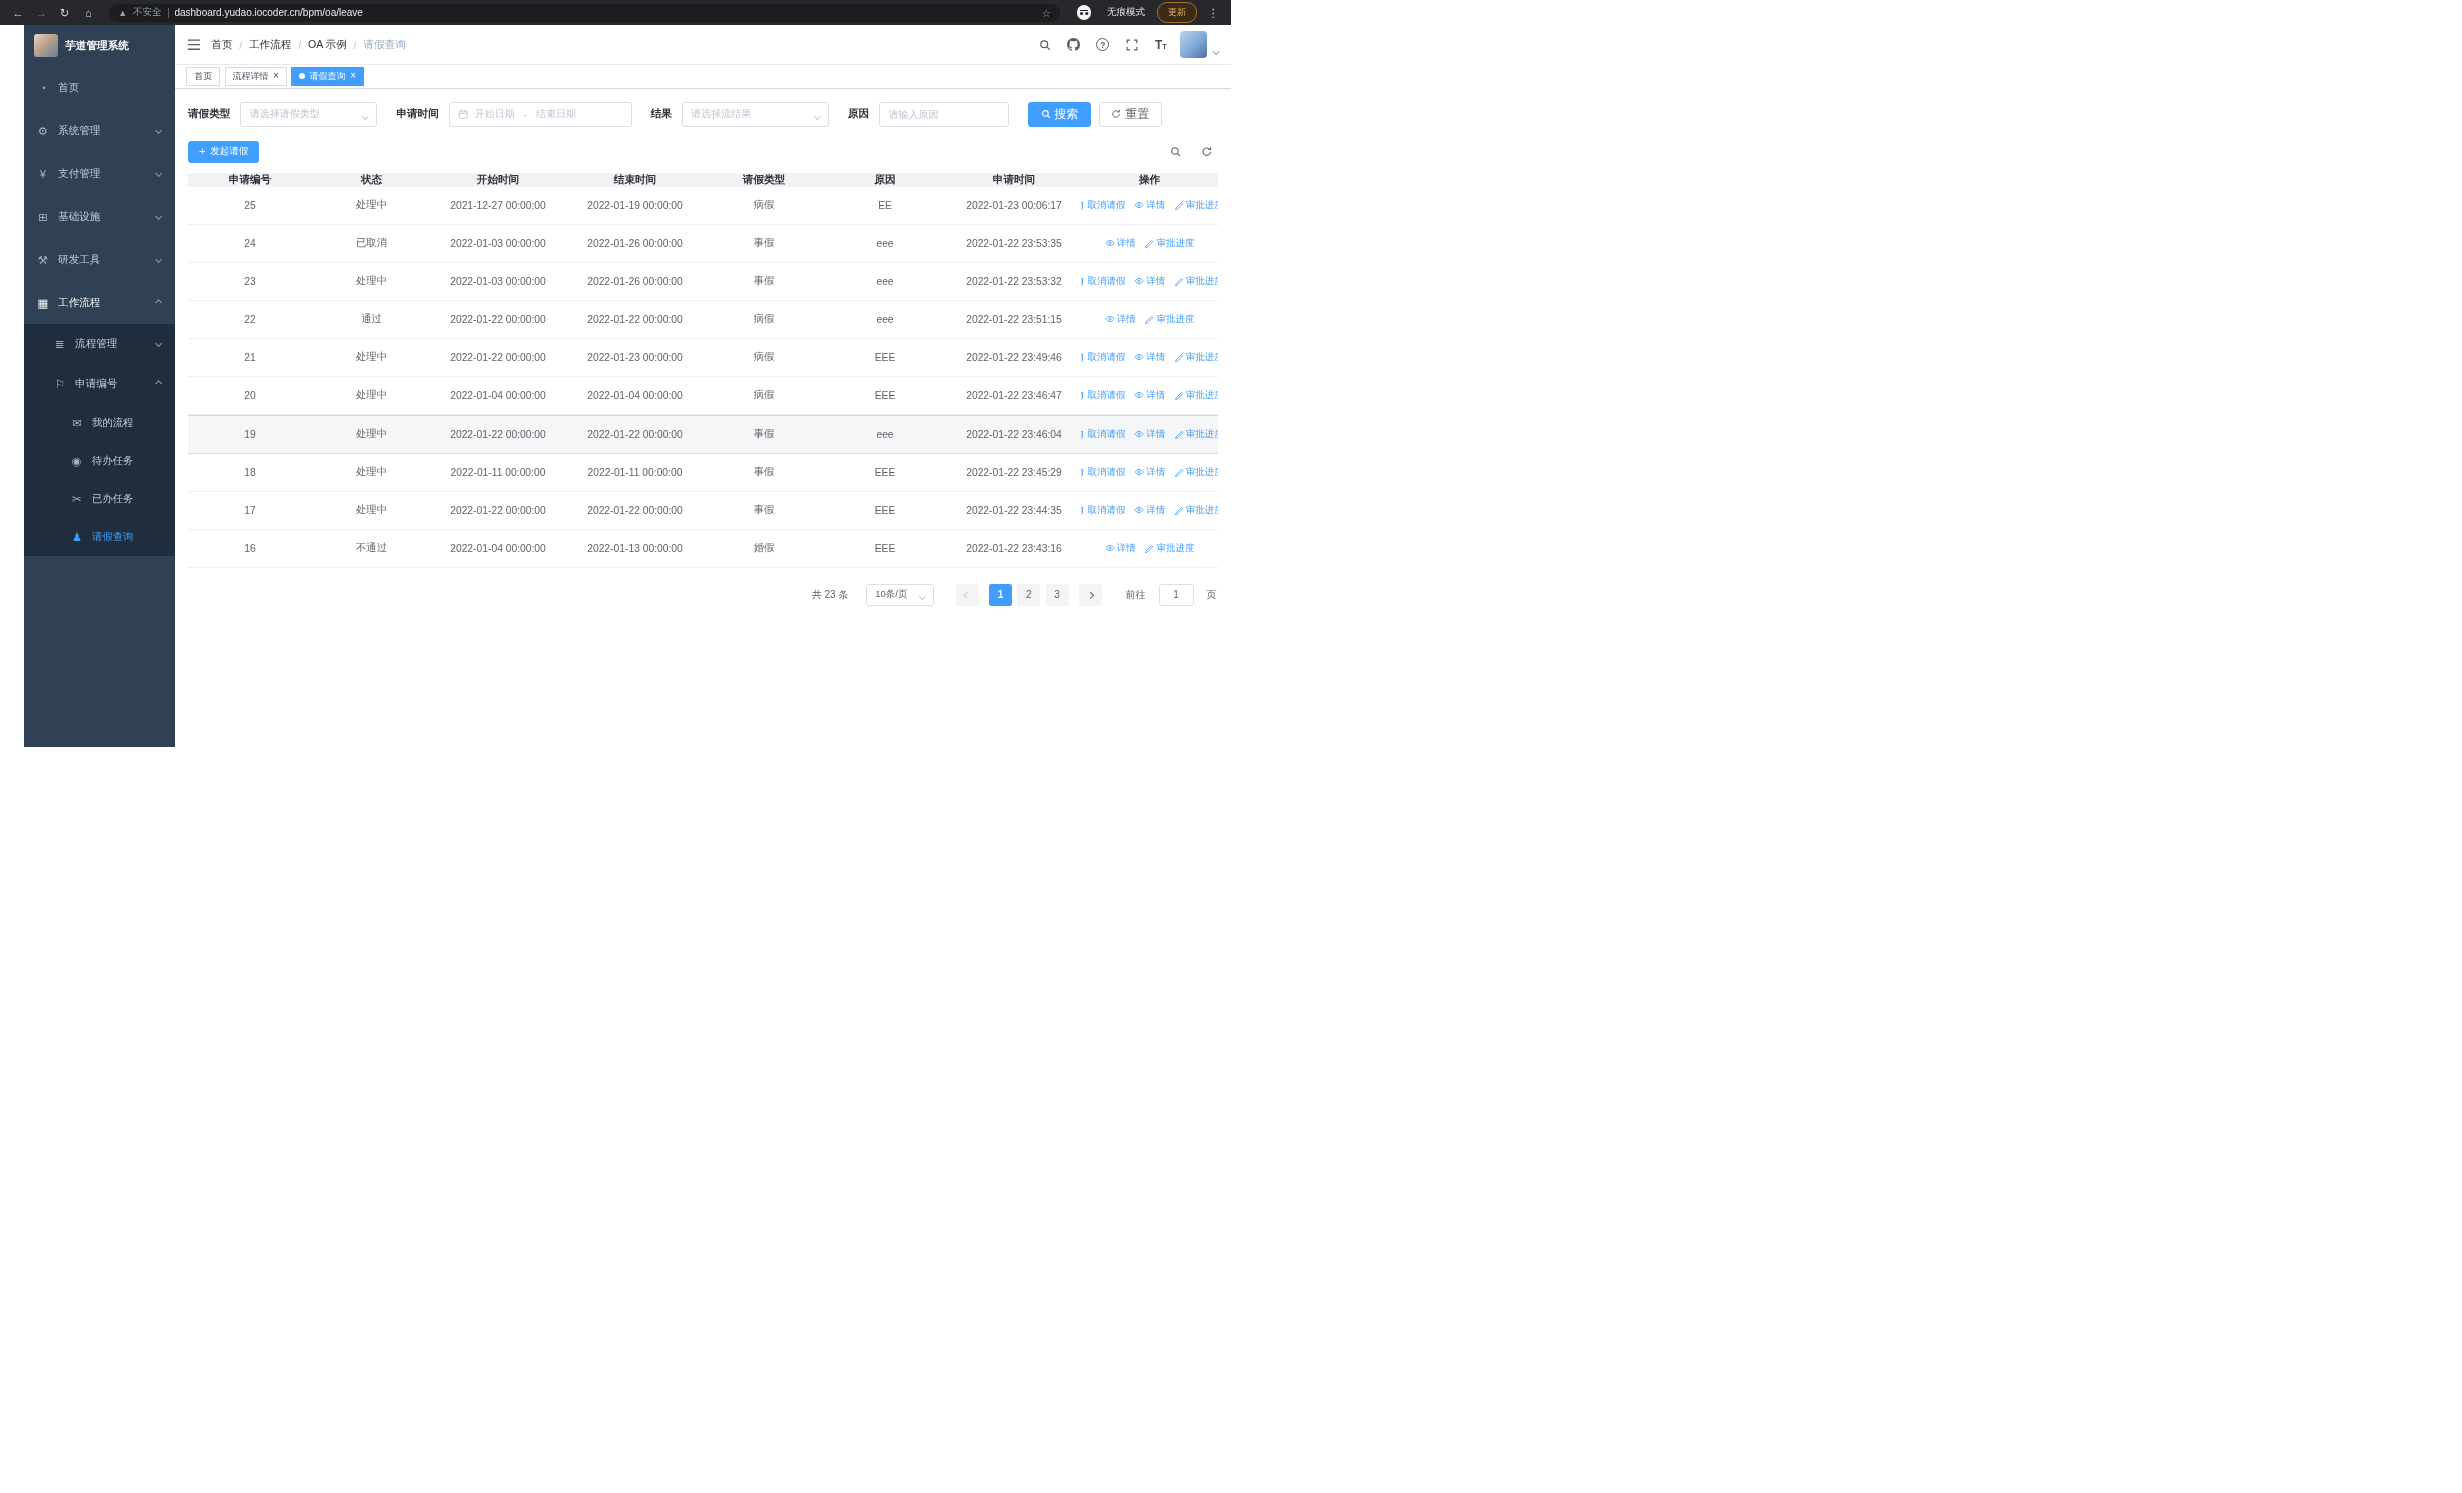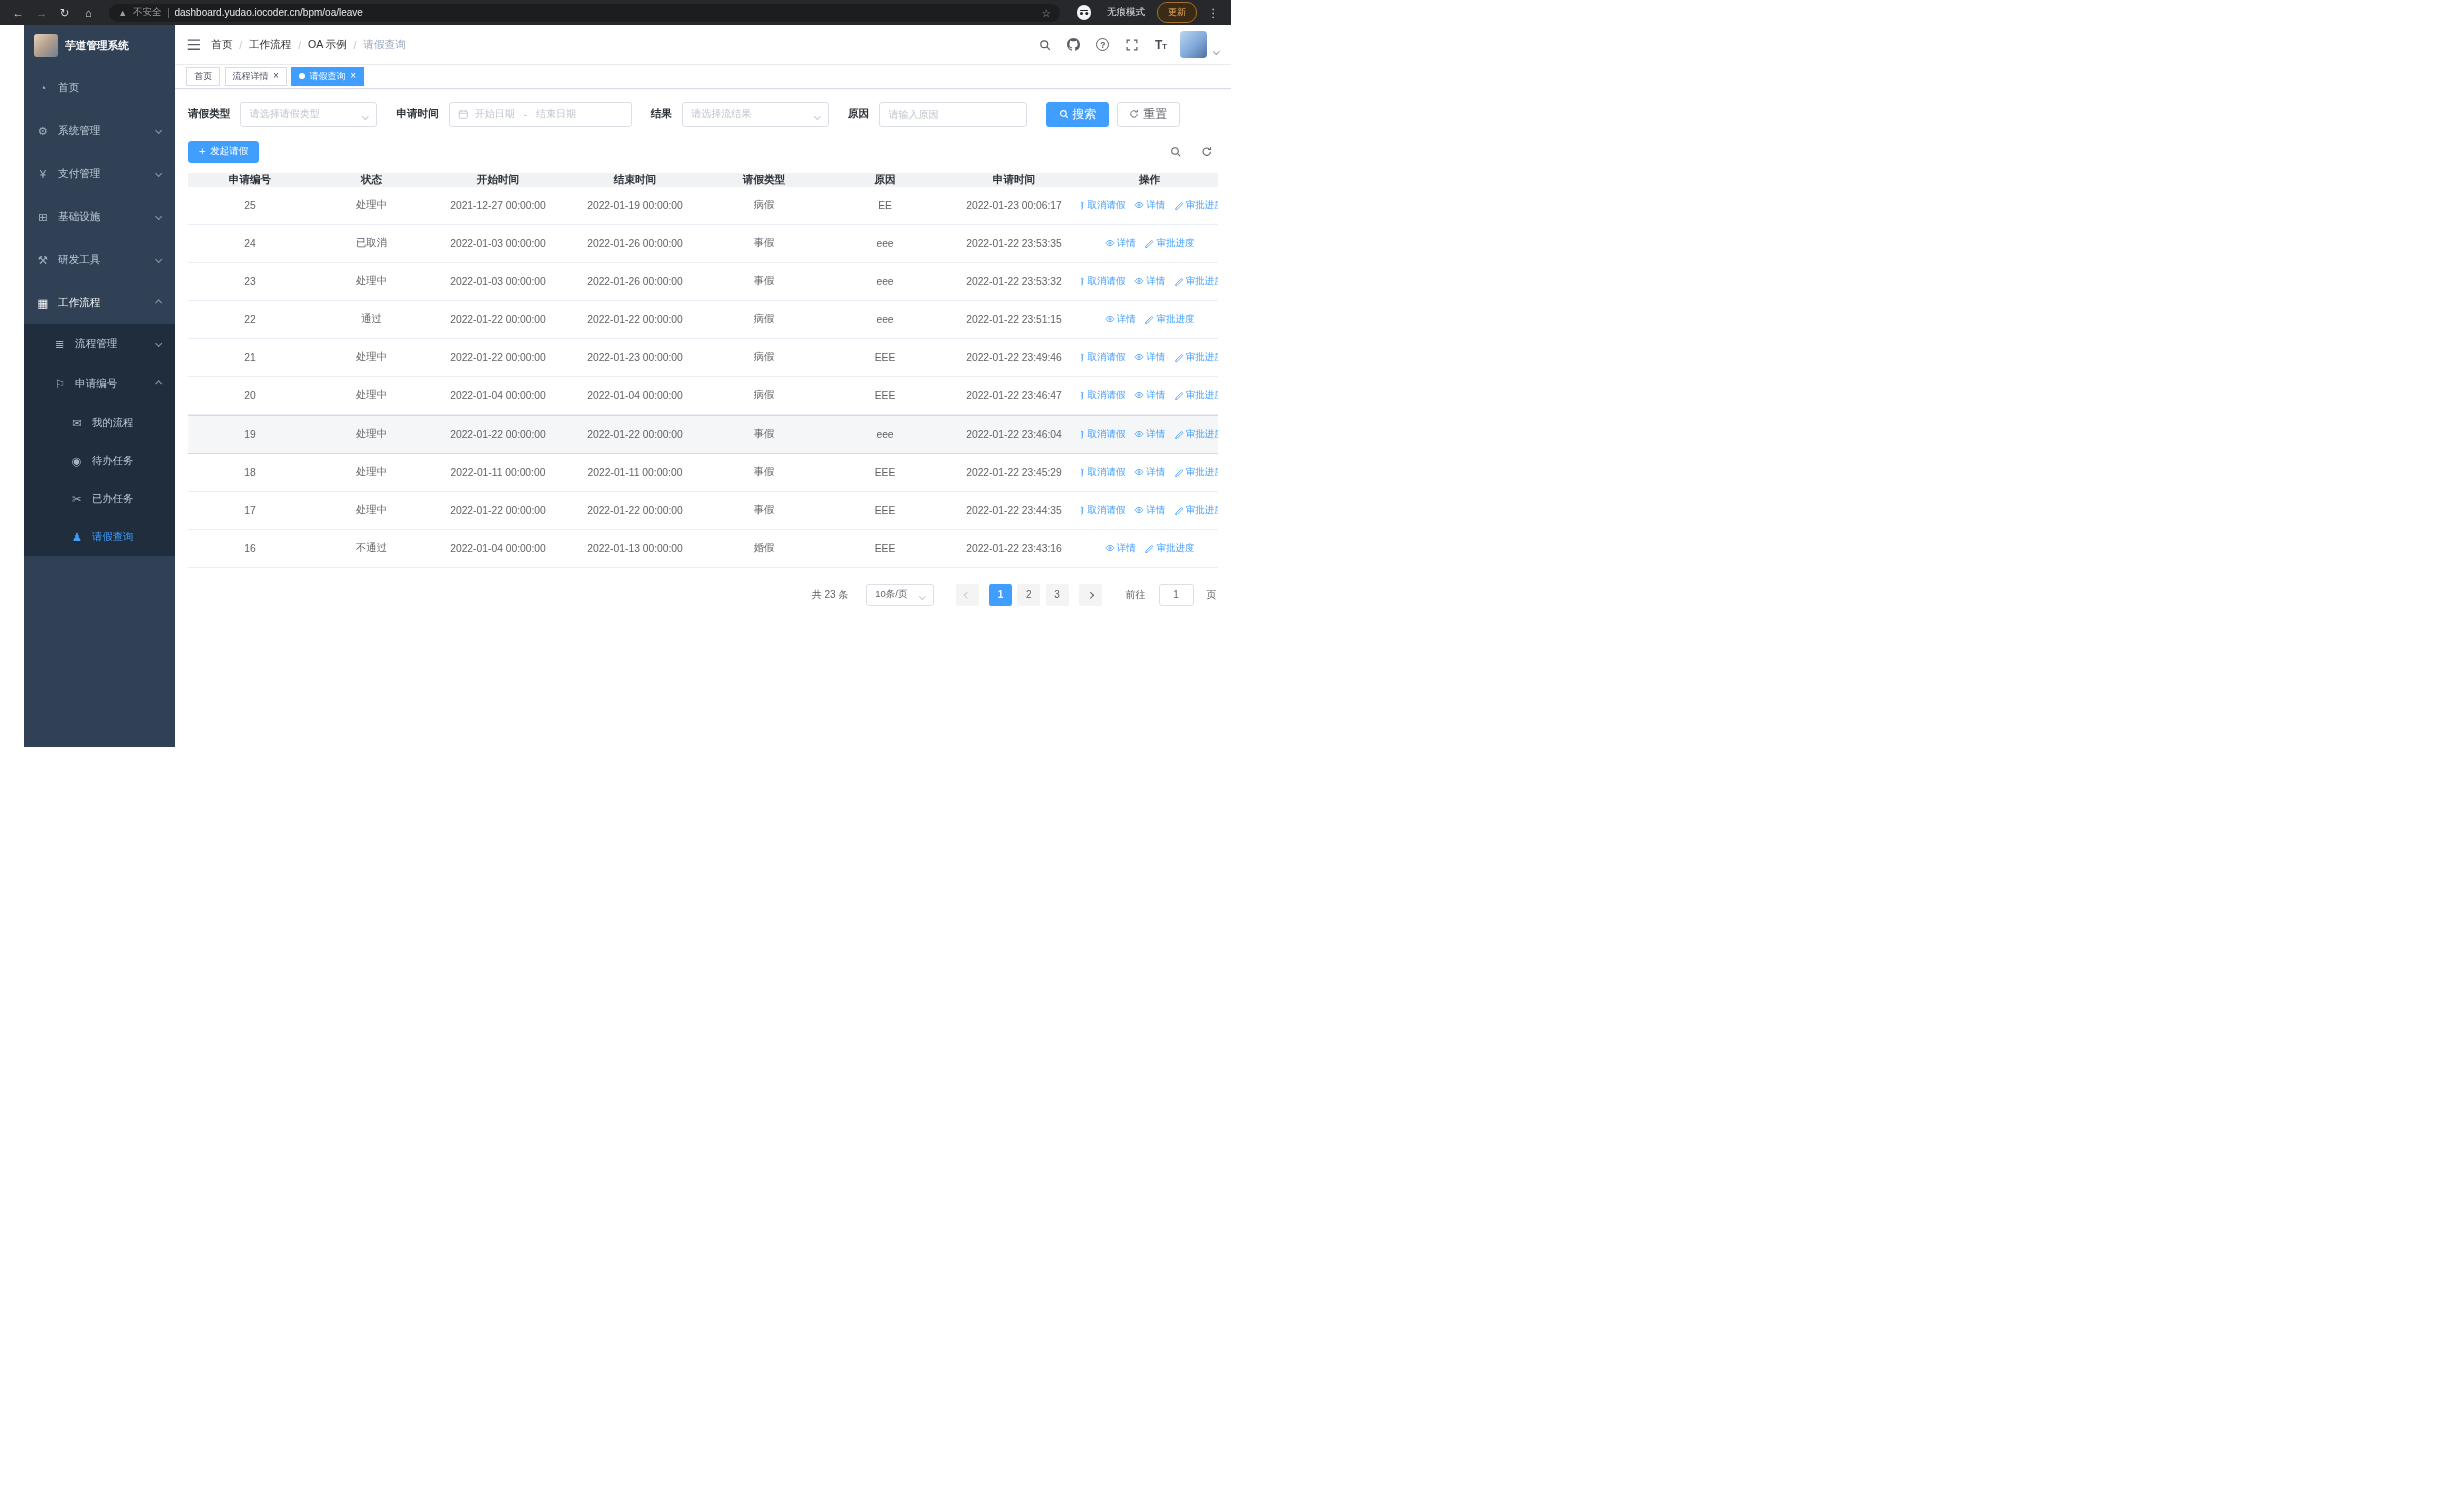--- a/index.html
+++ b/index.html
@@ -80,21 +80,21 @@
   .filter-item label{font-size:10.6px;font-weight:bold;color:#2d3138;white-space:nowrap;}
   .select,.date-range{height:25px;border:0.8px solid #dcdfe6;border-radius:3px;background:#fff;display:flex;align-items:center;padding:0 8.4px;gap:6px;cursor:pointer;}
   .select{justify-content:space-between;}
   .ph{color:#c0c4cc;font-size:10px;white-space:nowrap;}
   .sel-caret .chev{border-color:#c0c4cc;width:4.6px;height:4.6px;}
   .w-leave{width:137px;}
   .w-result{width:147px;}
   .date-range{width:183px;color:#c0c4cc;}
   .range-sep{color:#c0c4cc;font-size:10px;flex:0 0 auto;margin:0 3px;}
   .cal-ic{display:flex;align-items:center;color:#c0c4cc;}
-  .text-input{height:25px;width:148px;border:0.8px solid #dcdfe6;border-radius:3px;padding:0 8.4px;font-size:10px;color:#606266;outline:none;}
+  .text-input{height:25px;width:130px;border:0.8px solid #dcdfe6;border-radius:3px;padding:0 8.4px;font-size:10px;color:#606266;outline:none;}
   .text-input::placeholder{color:#c0c4cc;}
   .btn{height:25px;border-radius:3px;display:inline-flex;align-items:center;justify-content:center;gap:3.8px;padding:0 11.4px;font-size:12px;border:0.8px solid #dcdfe6;background:#fff;color:#606266;cursor:pointer;white-space:nowrap;}
   .btn.primary{background:#409EFF;border-color:#409EFF;color:#fff;}
   .btn.search{margin-right:8.4px;}
 
   
   .toolbar{display:flex;align-items:center;margin-bottom:10px;}
   .btn.sm{height:22px;font-size:9.5px;padding:0 10px;}
   .btn .plus{font-size:11.4px;line-height:1;margin-right:0.8px;}
   .toolbar-right{margin-left:auto;display:flex;align-items:center;gap:19px;color:#5f646b;padding-right:6px;}

